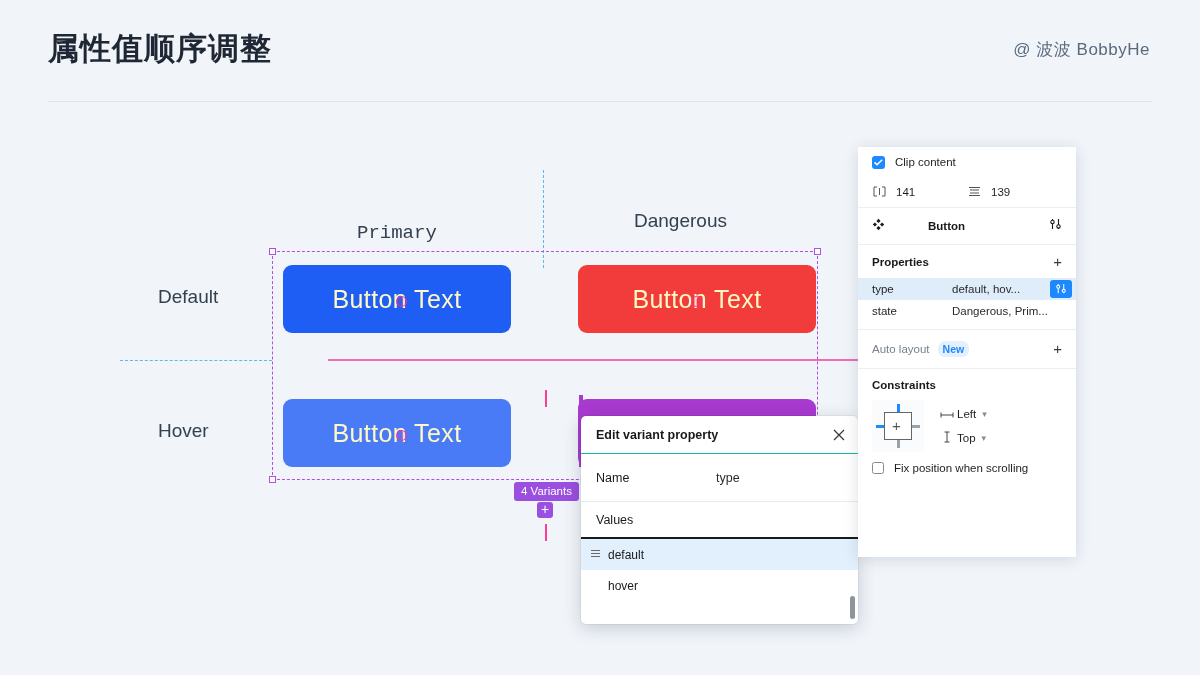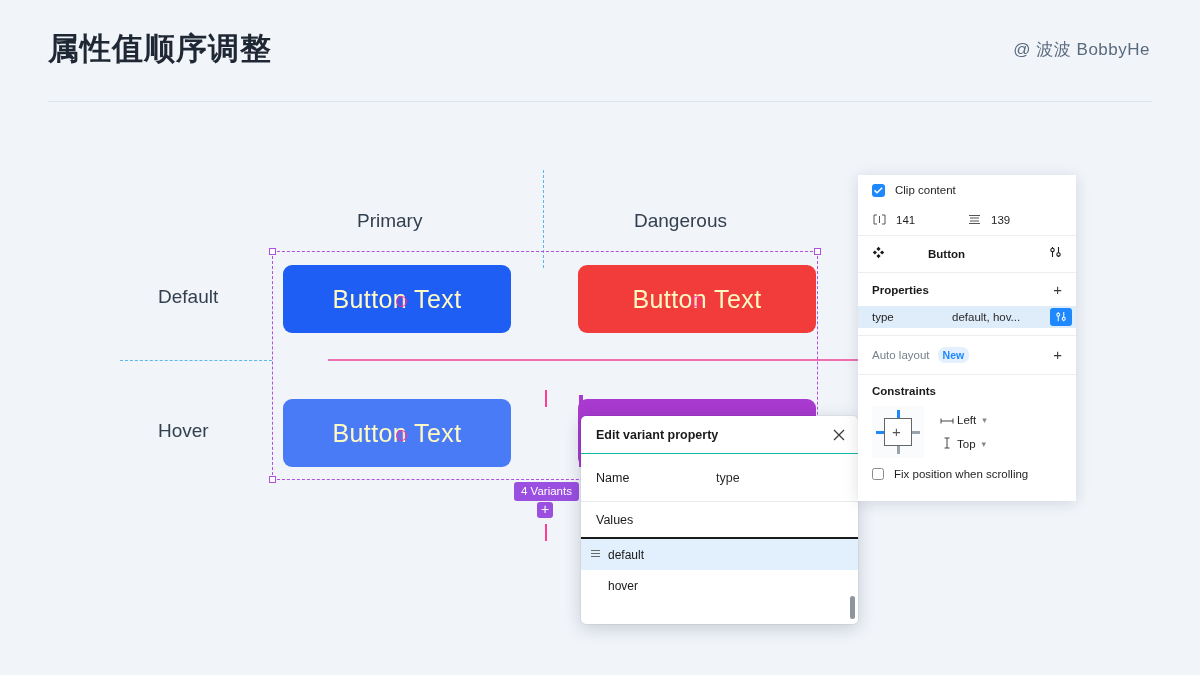--- a/index.html
+++ b/index.html
@@ -30,21 +30,21 @@
   
   .canvas { position: absolute; left: 0; top: 102px; width: 1200px; height: 573px; }
 
   
   .col-label {
     position: absolute; font-size: 19px; color: #33404f; white-space: nowrap;
   }
   .row-label {
     position: absolute; font-size: 19px; color: #33404f; white-space: nowrap;
   }
-  #col-primary   { left: 357px; top: 108px; }
+  #col-primary   { left: 357px; top: 120px; font-family: Liberation Mono, monospace; }
   #col-dangerous { left: 634px; top: 108px; }
   #row-default   { left: 158px; top: 184px; }
   #row-hover     { left: 158px; top: 318px; }
 
   
   .btn {
     position: absolute; border-radius: 9px;
     display: flex; align-items: center; justify-content: center;
     color: #fef9c3; font-size: 25px; letter-spacing: .4px;
   }
@@ -148,21 +148,21 @@
     color: #6a6a6a; font-size: 11px; line-height: 9px;
   }
   .dlg-item .item-label { margin-left: 27px; }
   .dlg-scrollbar {
     position: absolute; right: 3px; bottom: 5px; width: 5px; height: 23px;
     border-radius: 3px; background: #8d949c;
   }
 
   
   .panel {
-    position: absolute; left: 858px; top: 175px; width: 218px; height: 326px;
+    position: absolute; left: 858px; top: 147px; width: 218px; height: 410px;
     background: #ffffff; box-shadow: 0 2px 14px rgba(20,30,50,.14);
   }
   .panel-sec { border-bottom: 1px solid #eceef1; padding: 0 14px; }
   .p-row { display: flex; align-items: center; }
 
   .clip-row { height: 30px; }
   .chk {
     width: 13px; height: 13px; border-radius: 3px; background: #1e88ff;
     position: relative; flex: none;
   }
@@ -387,20 +387,24 @@
         <span class="prop-val">default, hov...</span>
         <span class="prop-btn">
           <svg width="12" height="12" viewBox="0 0 13 13">
             <path d="M3.5 1 V11 M9.5 1 V11" stroke="#fff" stroke-width="1.1" fill="none"></path>
             <circle cx="3.5" cy="4" r="1.6" fill="#1e88ff" stroke="#fff" stroke-width="1.1"></circle>
             <circle cx="9.5" cy="8.4" r="1.6" fill="#1e88ff" stroke="#fff" stroke-width="1.1"></circle>
           </svg>
         </span>
       </div>
 
+      <div class="prop-row" style="margin:0 -14px;">
+        <span class="prop-name">state</span>
+        <span class="prop-val">Dangerous, Prim...</span>
+      </div>
     </div>
 
     <div class="panel-sec">
       <div class="p-row al-row">
         <span class="al-left">
           <span class="al-title">Auto layout</span>
           <span class="al-new">New</span>
         </span>
         <span class="plus">+</span>
       </div>

